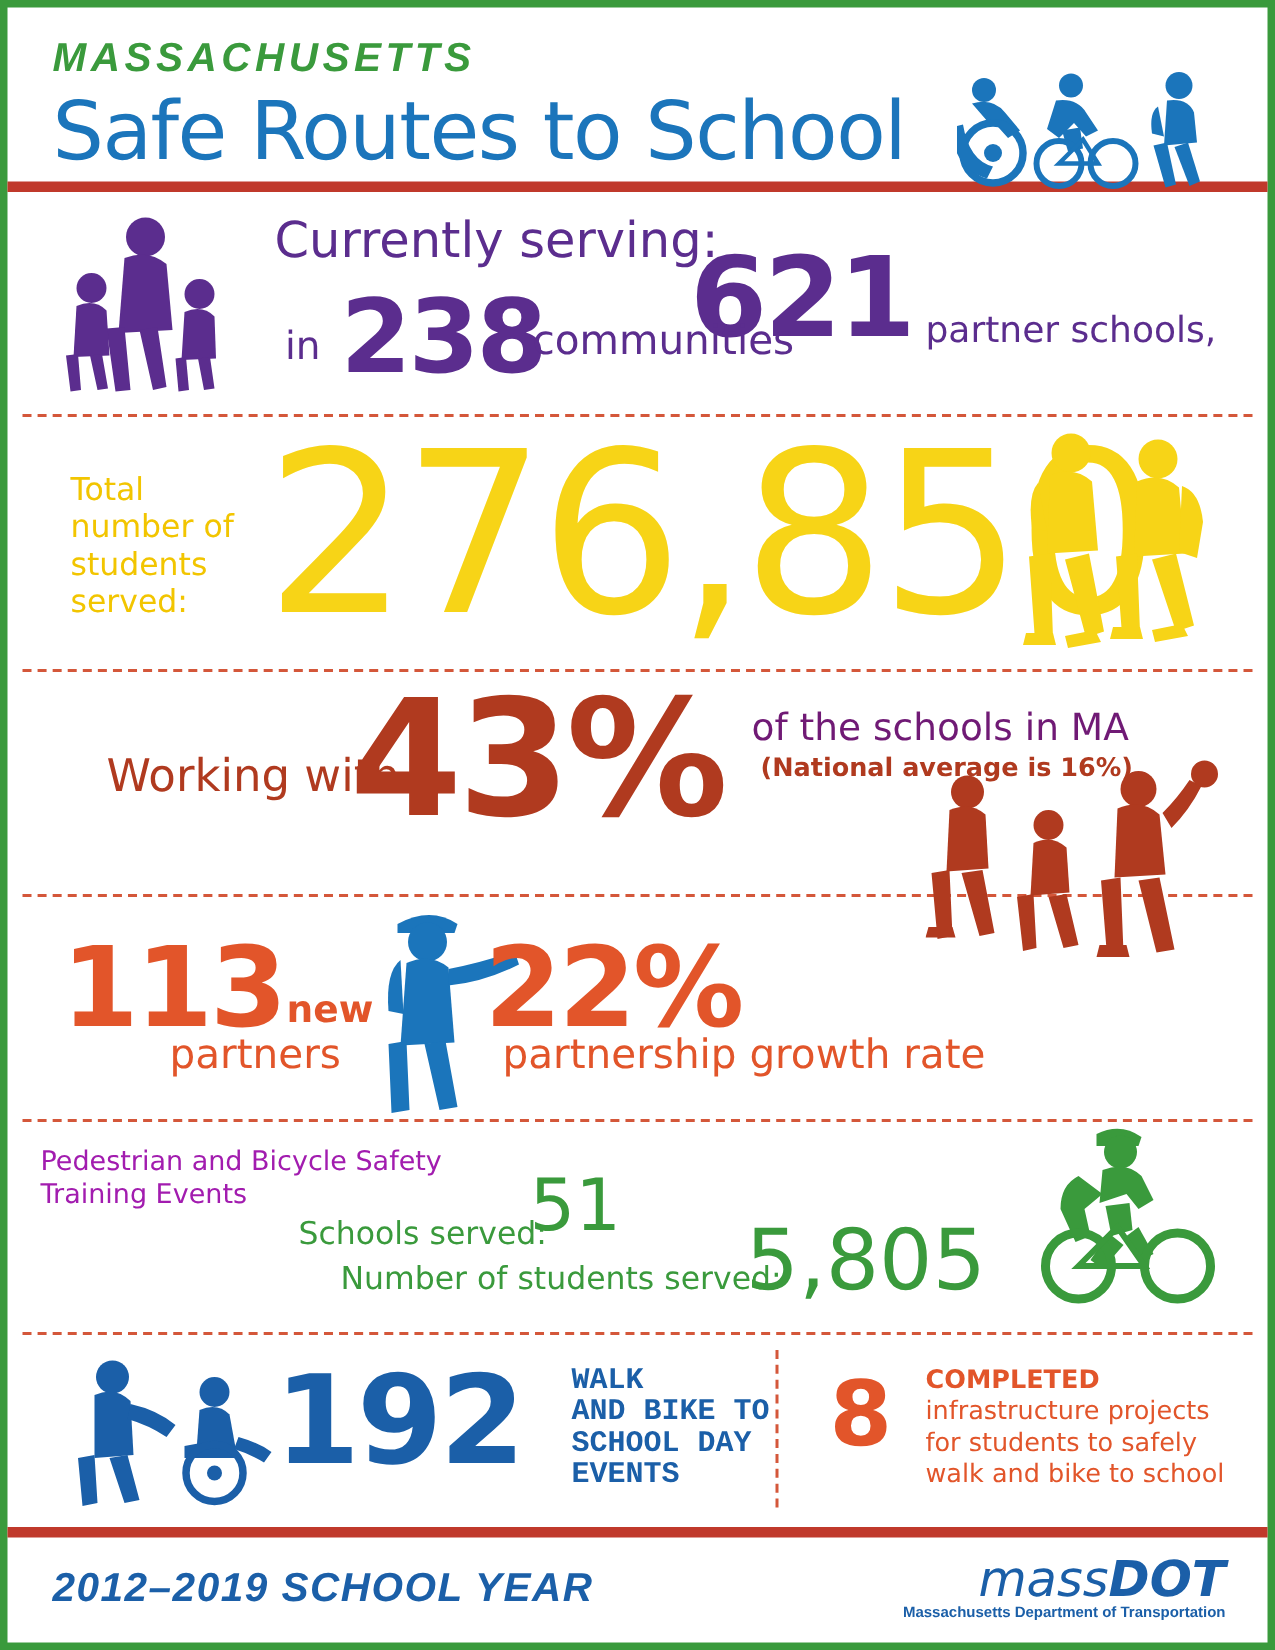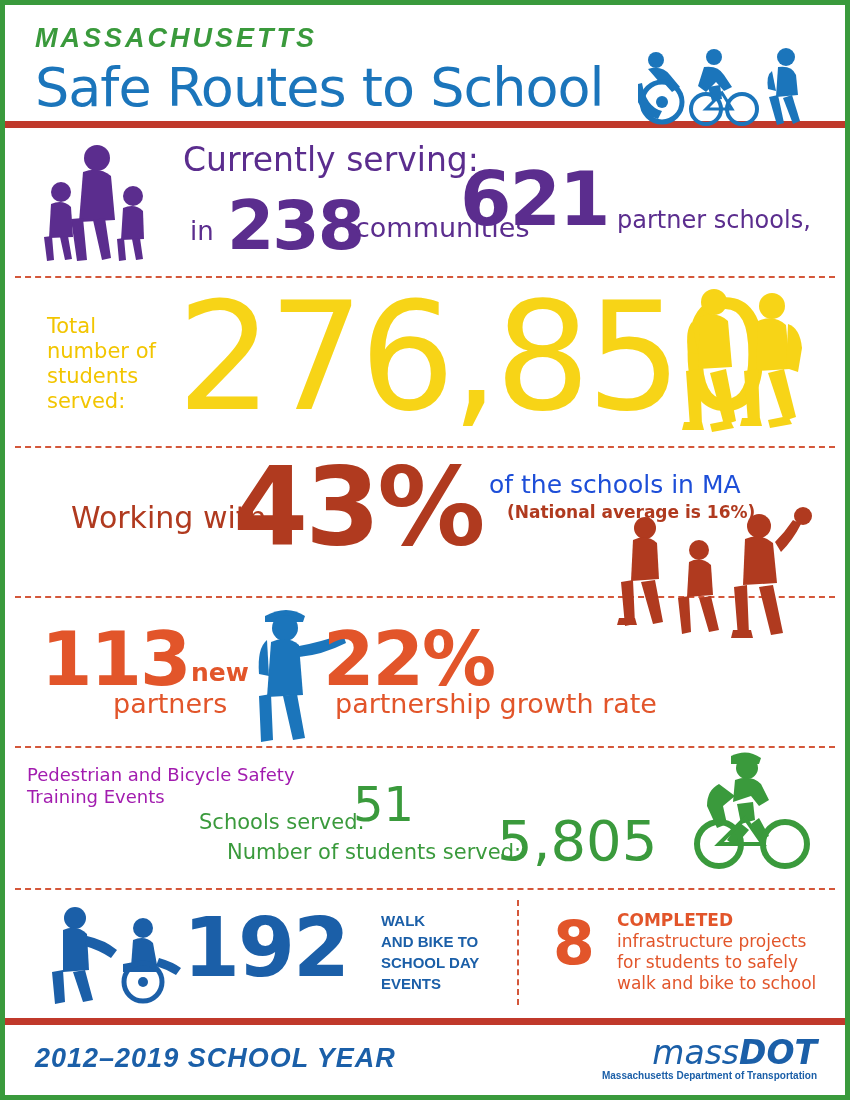--- a/index.html
+++ b/index.html
@@ -110,22 +110,22 @@
     font-family:"DejaVu Sans", sans-serif;
     margin-left:24px;
   }
   .sec3 .pct{
     position:absolute;left:228px;top:-4px;
     font-size:108px;font-weight:bold;color:#b03a1f;
     font-family:"DejaVu Sans", sans-serif;
     letter-spacing:-3px;
   }
   .sec3 .schools{
-    position:absolute;left:484px;top:22px;
-    font-size:25px;color:#1d4ed8;
+    position:absolute;left:496px;top:22px;
+    font-size:25px;color:#701a75;
     font-family:"DejaVu Sans", sans-serif;
   }
   .sec3 .natl{
     position:absolute;left:502px;top:54px;
     font-size:17px;font-weight:bold;color:#b03a1f;
     font-family:"DejaVu Sans", sans-serif;
   }
   .sec3 .kids{position:absolute;right:28px;top:54px;width:200px;height:140px;}
   
   .sec4{height:148px;}
@@ -189,22 +189,22 @@
   .sec6{height:128px;}
   .sec6 .walkfam{position:absolute;left:42px;top:16px;width:160px;height:100px;}
   .sec6 .n379{
     position:absolute;left:178px;top:10px;
     font-size:82px;font-weight:bold;color:#1b5fa8;
     font-family:"DejaVu Sans", sans-serif;
     letter-spacing:-2px;
   }
   .sec6 .walktext{
     position:absolute;left:376px;top:20px;
-    font-size:15px;line-height:21px;font-weight:bold;color:#1b5fa8;
-    font-family:Liberation Sans, sans-serif;
+    font-size:20px;line-height:21px;font-weight:bold;color:#1b5fa8;
+    font-family:Liberation Mono, monospace;
   }
   .sec6 .vdash{
     position:absolute;left:512px;top:10px;
     width:0;height:105px;border-left:2px dashed #d4573a;
   }
   .sec6 .n8{
     position:absolute;left:548px;top:18px;
     font-size:60px;font-weight:bold;color:#e2552a;
     font-family:"DejaVu Sans", sans-serif;
   }

